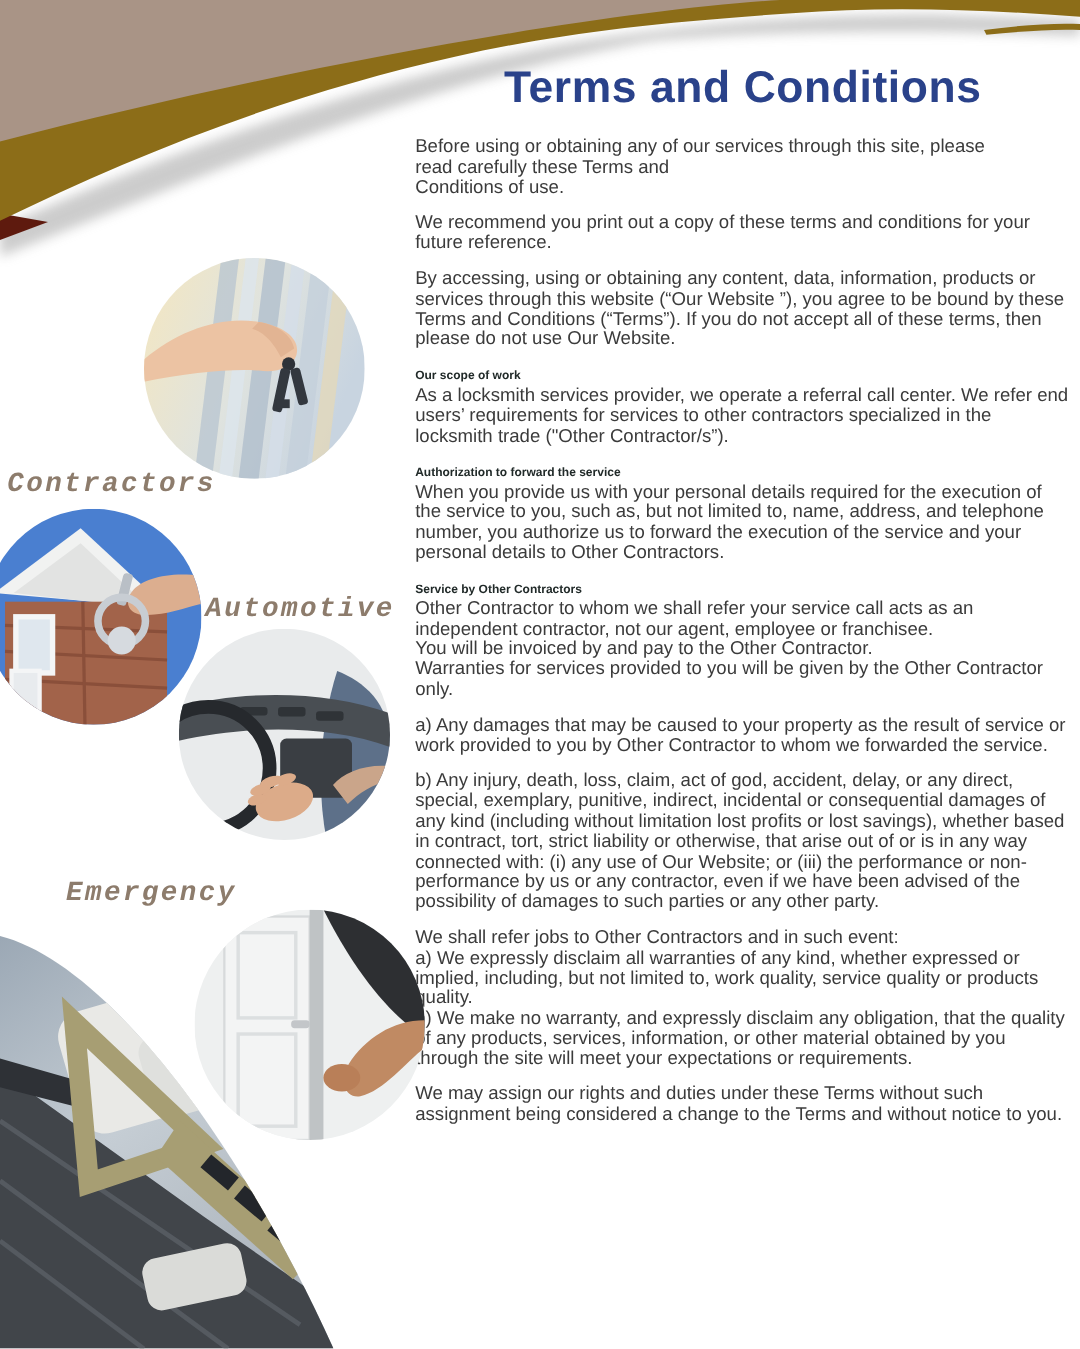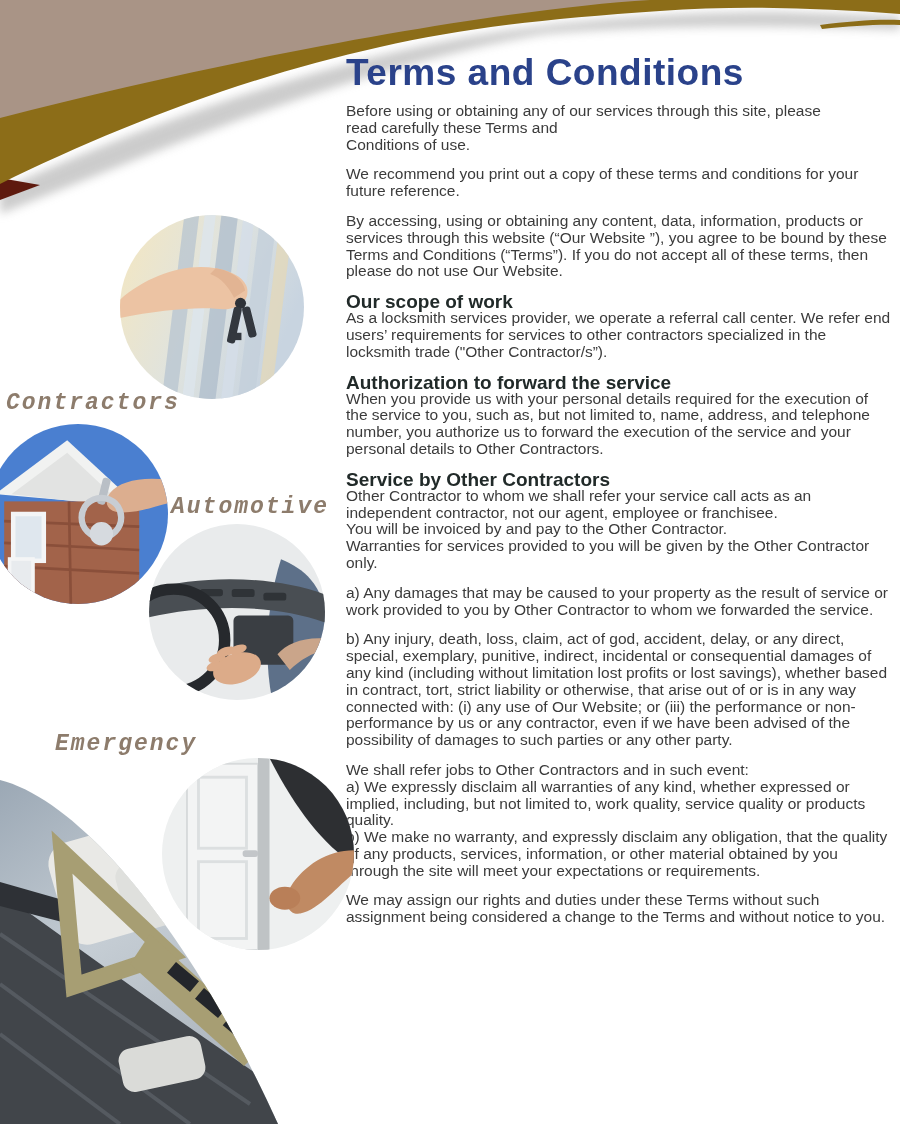--- a/index.html
+++ b/index.html
@@ -8,33 +8,34 @@
     width:900px;height:1124px;
     background:#ffffff;
     overflow:hidden;
     font-family:"Liberation Sans", sans-serif;
   }
   
   .swoosh{position:absolute;top:0;left:0;width:900px;height:230px;display:block;}
   
   .title{
     position:absolute;left:346px;top:52px;width:546px;margin:0;
+    text-align:center;
     font-size:37px;font-weight:700;letter-spacing:.5px;
     color:#2a428a;
     font-family:"Liberation Sans", sans-serif;
   }
   
   .terms{
     position:absolute;left:346px;top:103px;width:547px;
     color:#3b3b3b;
     font-size:15.5px;line-height:16.8px;
   }
-  .block{margin:0 0 13px 0;}
+  .block{margin:12px 0 13px 0;}
   .block h3{
-    margin:0;font-size:19px;line-height:17px;font-weight:700;color:#212a29;
+    margin:0;font-size:10px;line-height:17px;font-weight:700;color:#212a29;
   }
   .block h3:empty{display:none;}
   .block p{margin:0;white-space:pre-line;}
   
   .svc-label{
     position:absolute;z-index:5;
     font-family:"Liberation Mono","DejaVu Sans Mono",monospace;
     font-style:italic;font-weight:700;
     color:#8d7c6c;
     font-size:23px;letter-spacing:2px;

